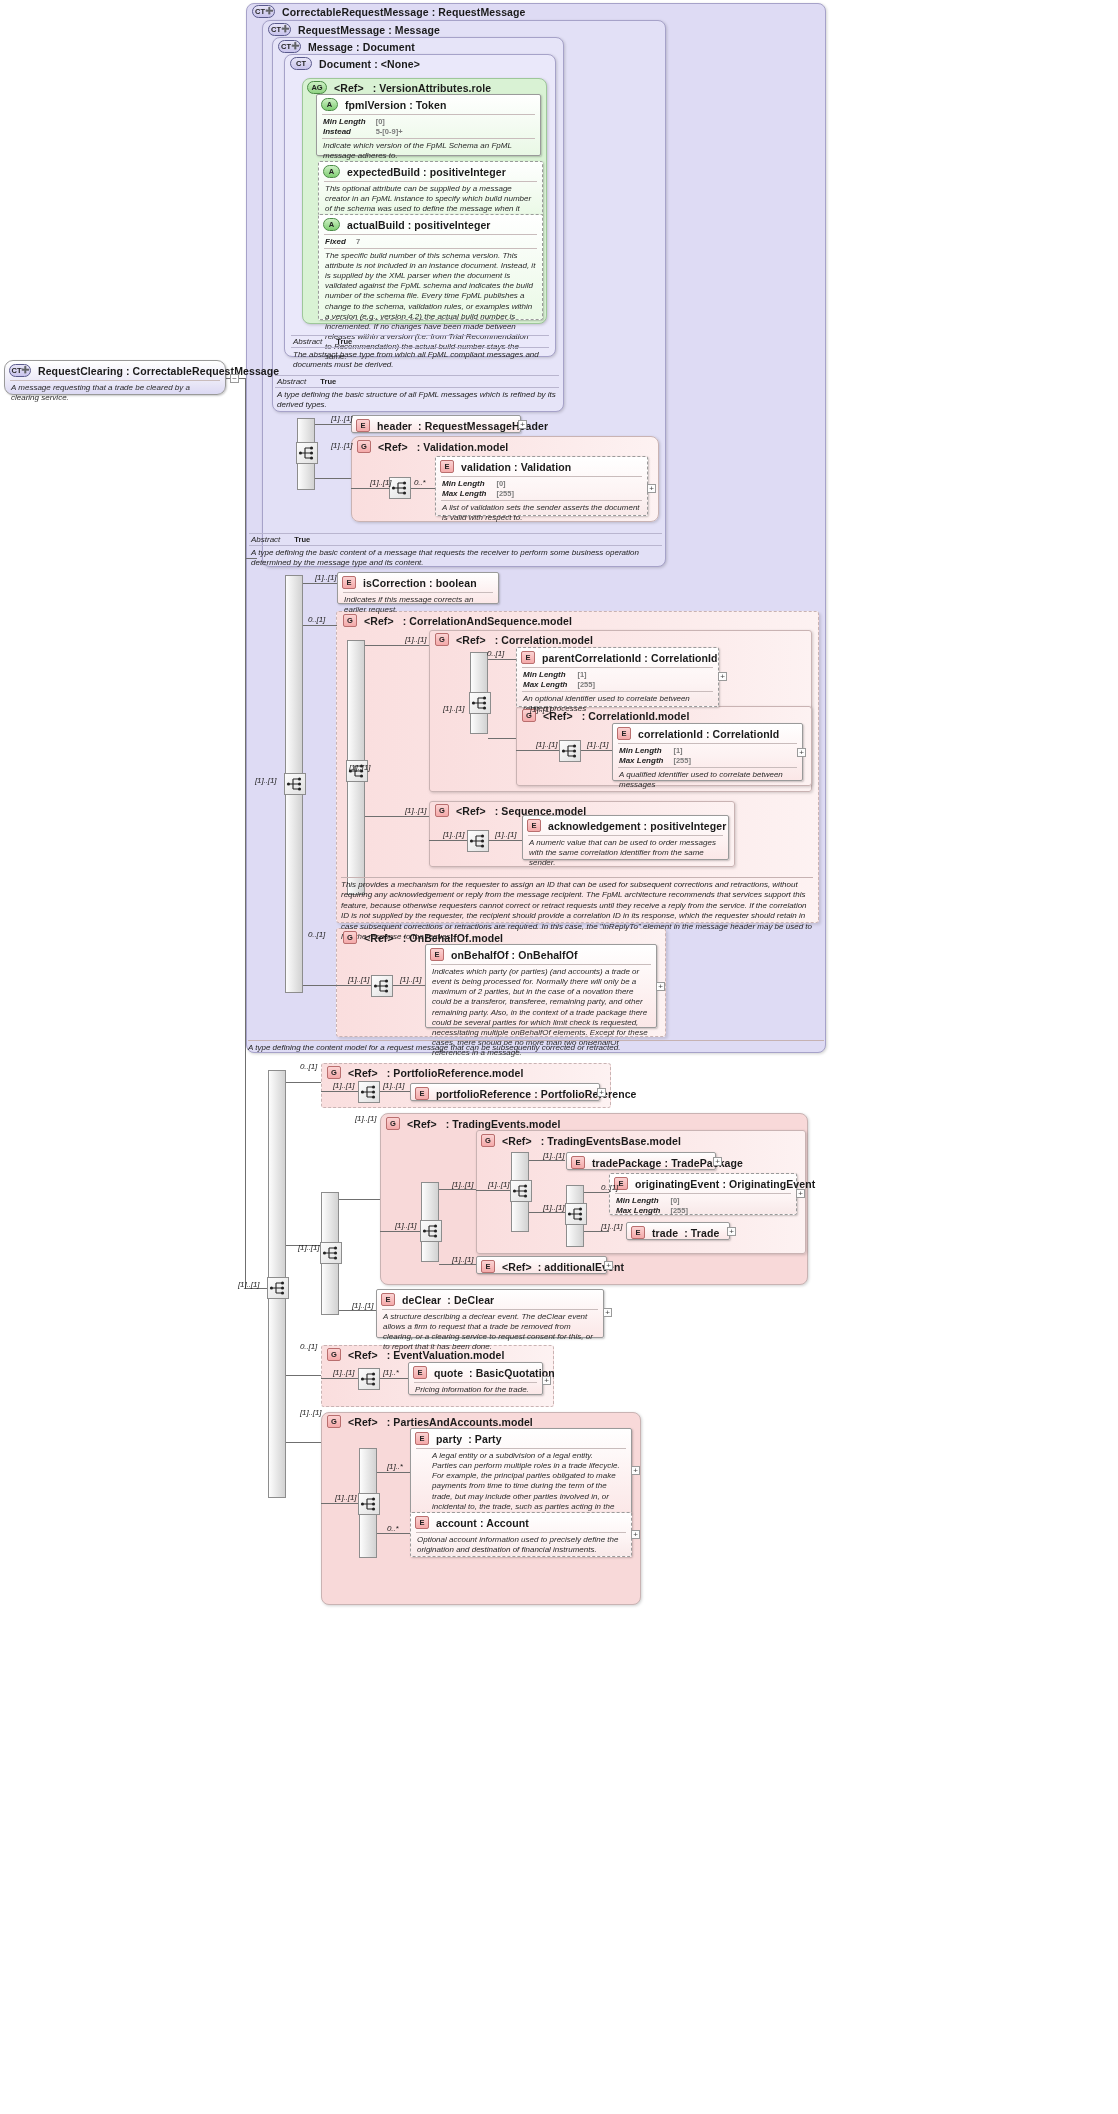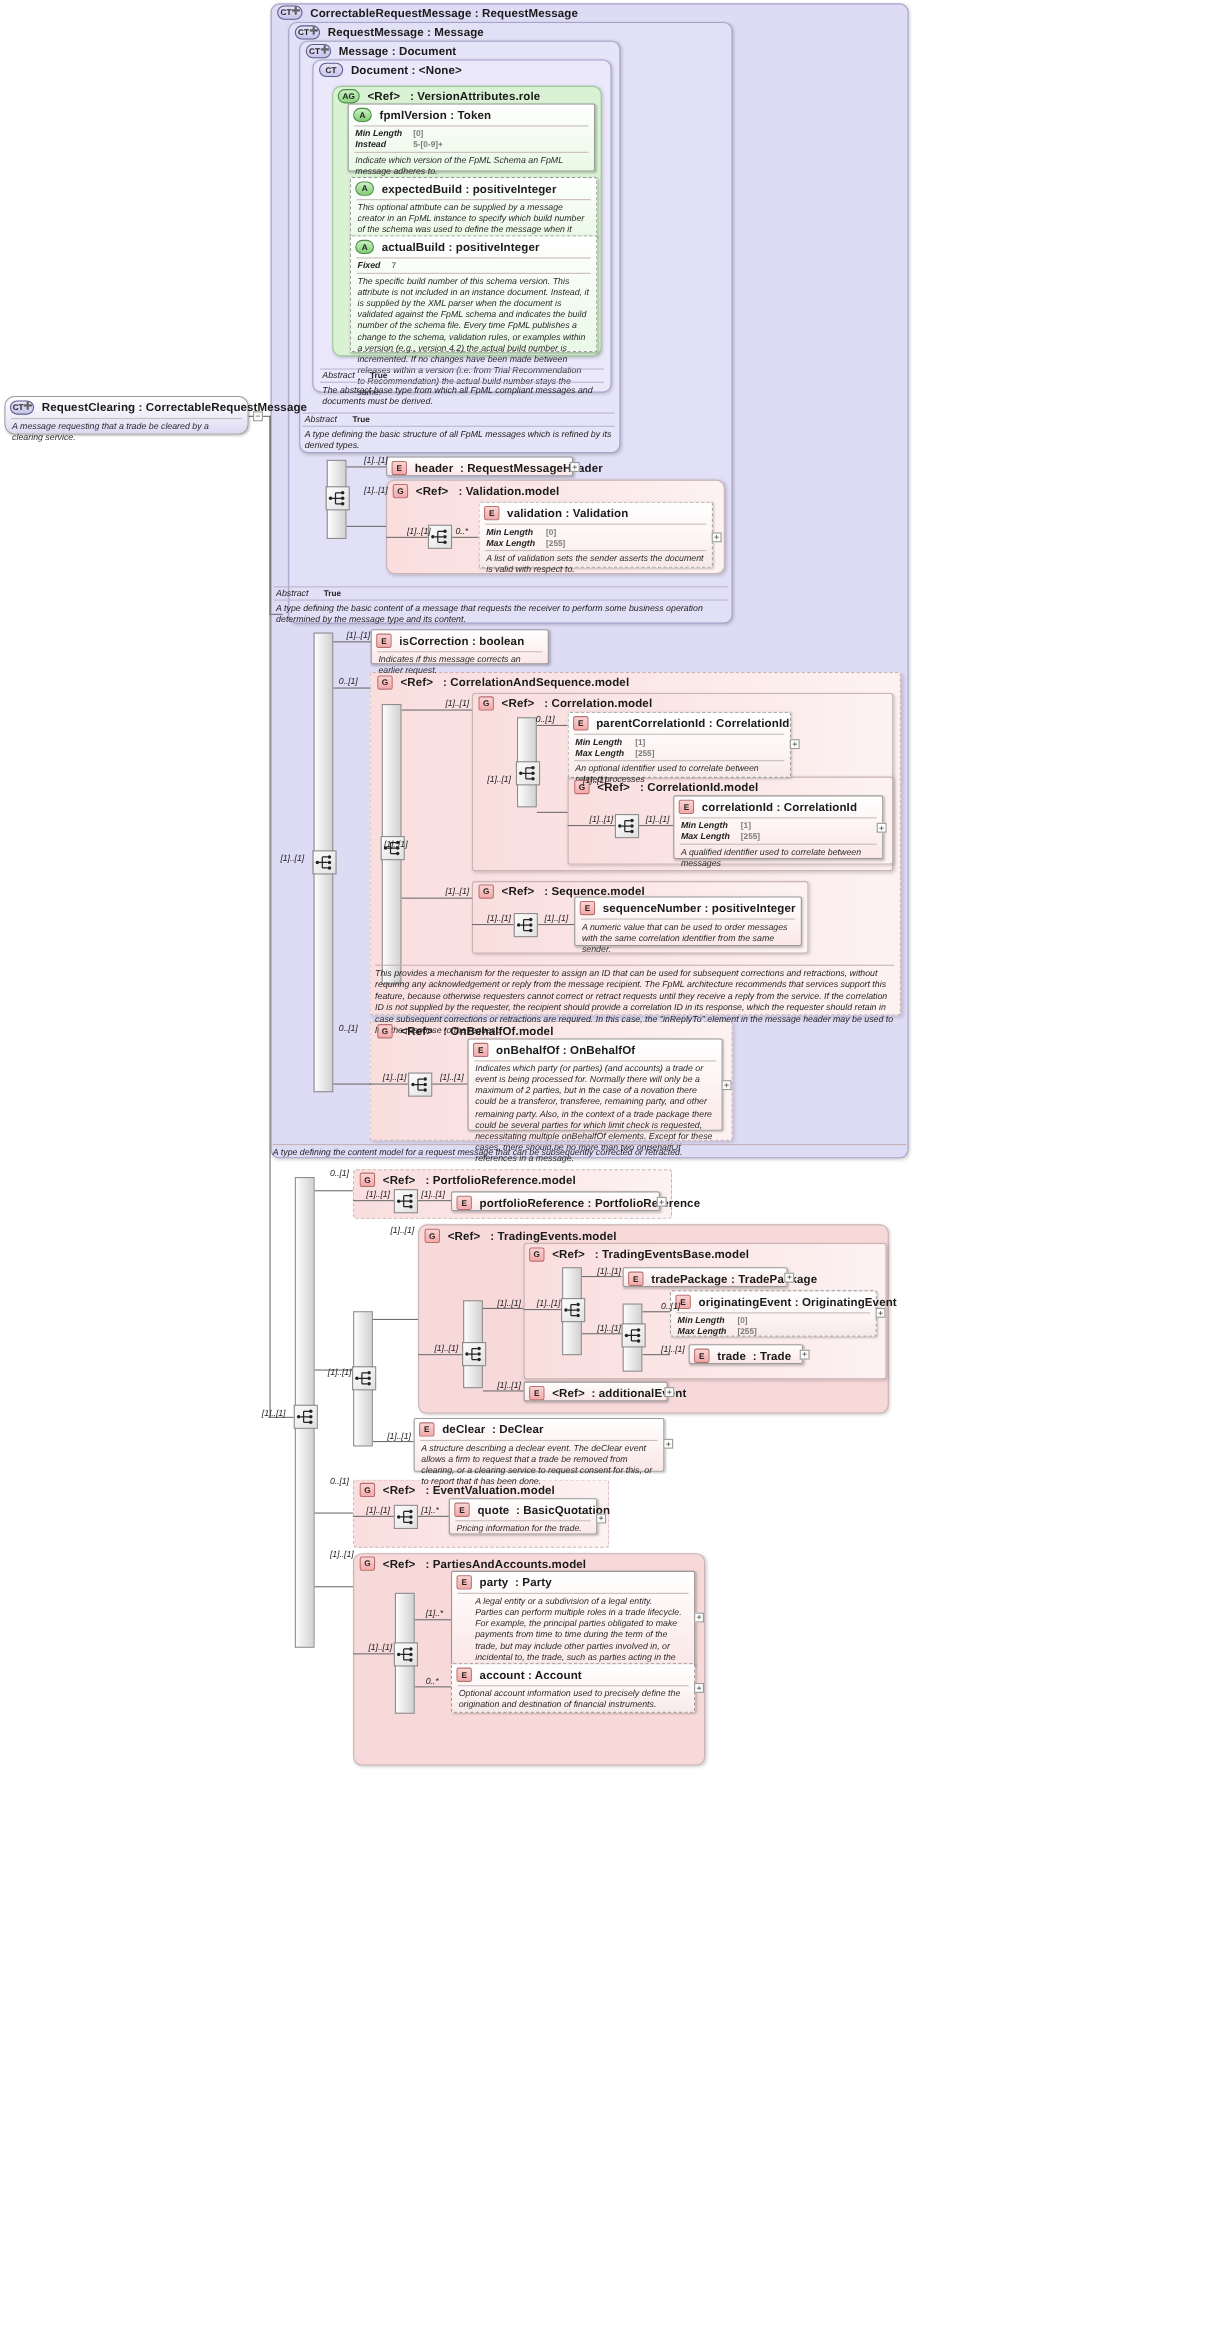--- a/index.html
+++ b/index.html
@@ -573,21 +573,21 @@
     </svg>
   </div>
   <div class="ln h" style="left:429px;top:840px;width:38px;"></div>
   <div class="ln h" style="left:489px;top:840px;width:33px;"></div>
   <div class="card" style="left:443px;top:830px;">[1]..[1]</div>
   <div class="card" style="left:495px;top:830px;">[1]..[1]</div>
 
   <div class="node" style="left:522px;top:815px;width:207px;height:45px;">
     <div class="node-hdr">
       <span class="badge e">E</span>
-      <span class="node-title"><span>sequenceNumber</span> : <span>positiveInteger</span></span>
+      <span class="node-title"><span>acknowledgement</span> : <span>positiveInteger</span></span>
     </div>
     <div class="sep"></div>
     <div class="doc">A numeric value that can be used to order messages with the same correlation identifier from the same sender.</div>
   </div>
 
   <div class="noteStrip" style="left:341px;top:877px;width:472px;">
     <div class="line"></div>
     <div>This provides a mechanism for the requester to assign an ID that can be used for subsequent corrections and retractions, without requiring any acknowledgement or reply from the message recipient. The FpML architecture recommends that services support this feature, because otherwise requesters cannot correct or retract requests until they receive a reply from the service. If the correlation ID is not supplied by the requester, the recipient should provide a correlation ID in its response, which the requester should retain in case subsequent corrections or retractions are required. In this case, the "inReplyTo" element in the message header may be used to link the response to the request.</div>
   </div>
 

